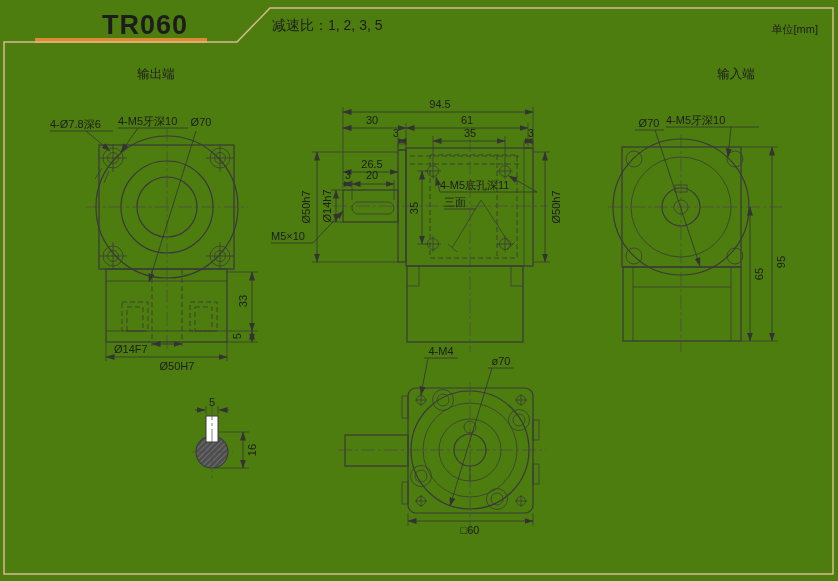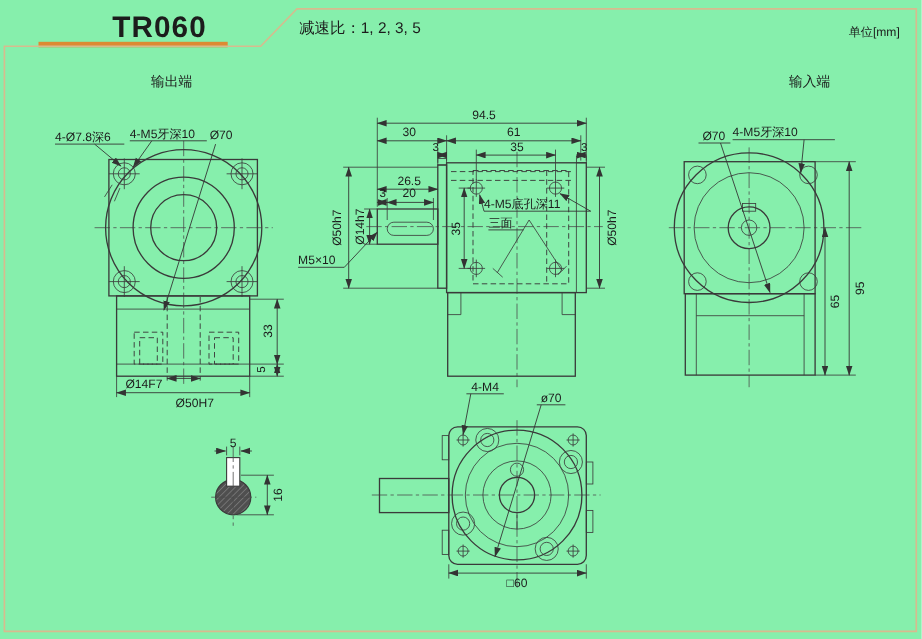--- a/index.html
+++ b/index.html
@@ -1,16 +1,16 @@
 <!DOCTYPE html>
 <html><head>
 <meta charset="utf-8">
 <style>
   html,body{margin:0;padding:0;background:#ffffff;}
-  .stage{position:relative;width:838px;height:581px;background:#86efac;overflow:hidden;}
+  .stage{position:relative;width:838px;height:581px;background:#4d7c0f;overflow:hidden;}
   svg{display:block}
   text{font-family:"Liberation Sans","DejaVu Sans",sans-serif;fill:#1c1c1c;}
   .t10{font-size:10.5px;}
   .t11{font-size:11px;}
   .t12{font-size:12.5px;}
   .t14{font-size:14px;}
   .title{font-size:27px;font-weight:bold;letter-spacing:1px;}
   .ol{stroke:#3a3a3a;stroke-width:1.2;fill:none;}
   .thin{stroke:#3a3a3a;stroke-width:.75;fill:none;}
   .dash{stroke:#3a3a3a;stroke-width:.85;fill:none;stroke-dasharray:5 3;}

